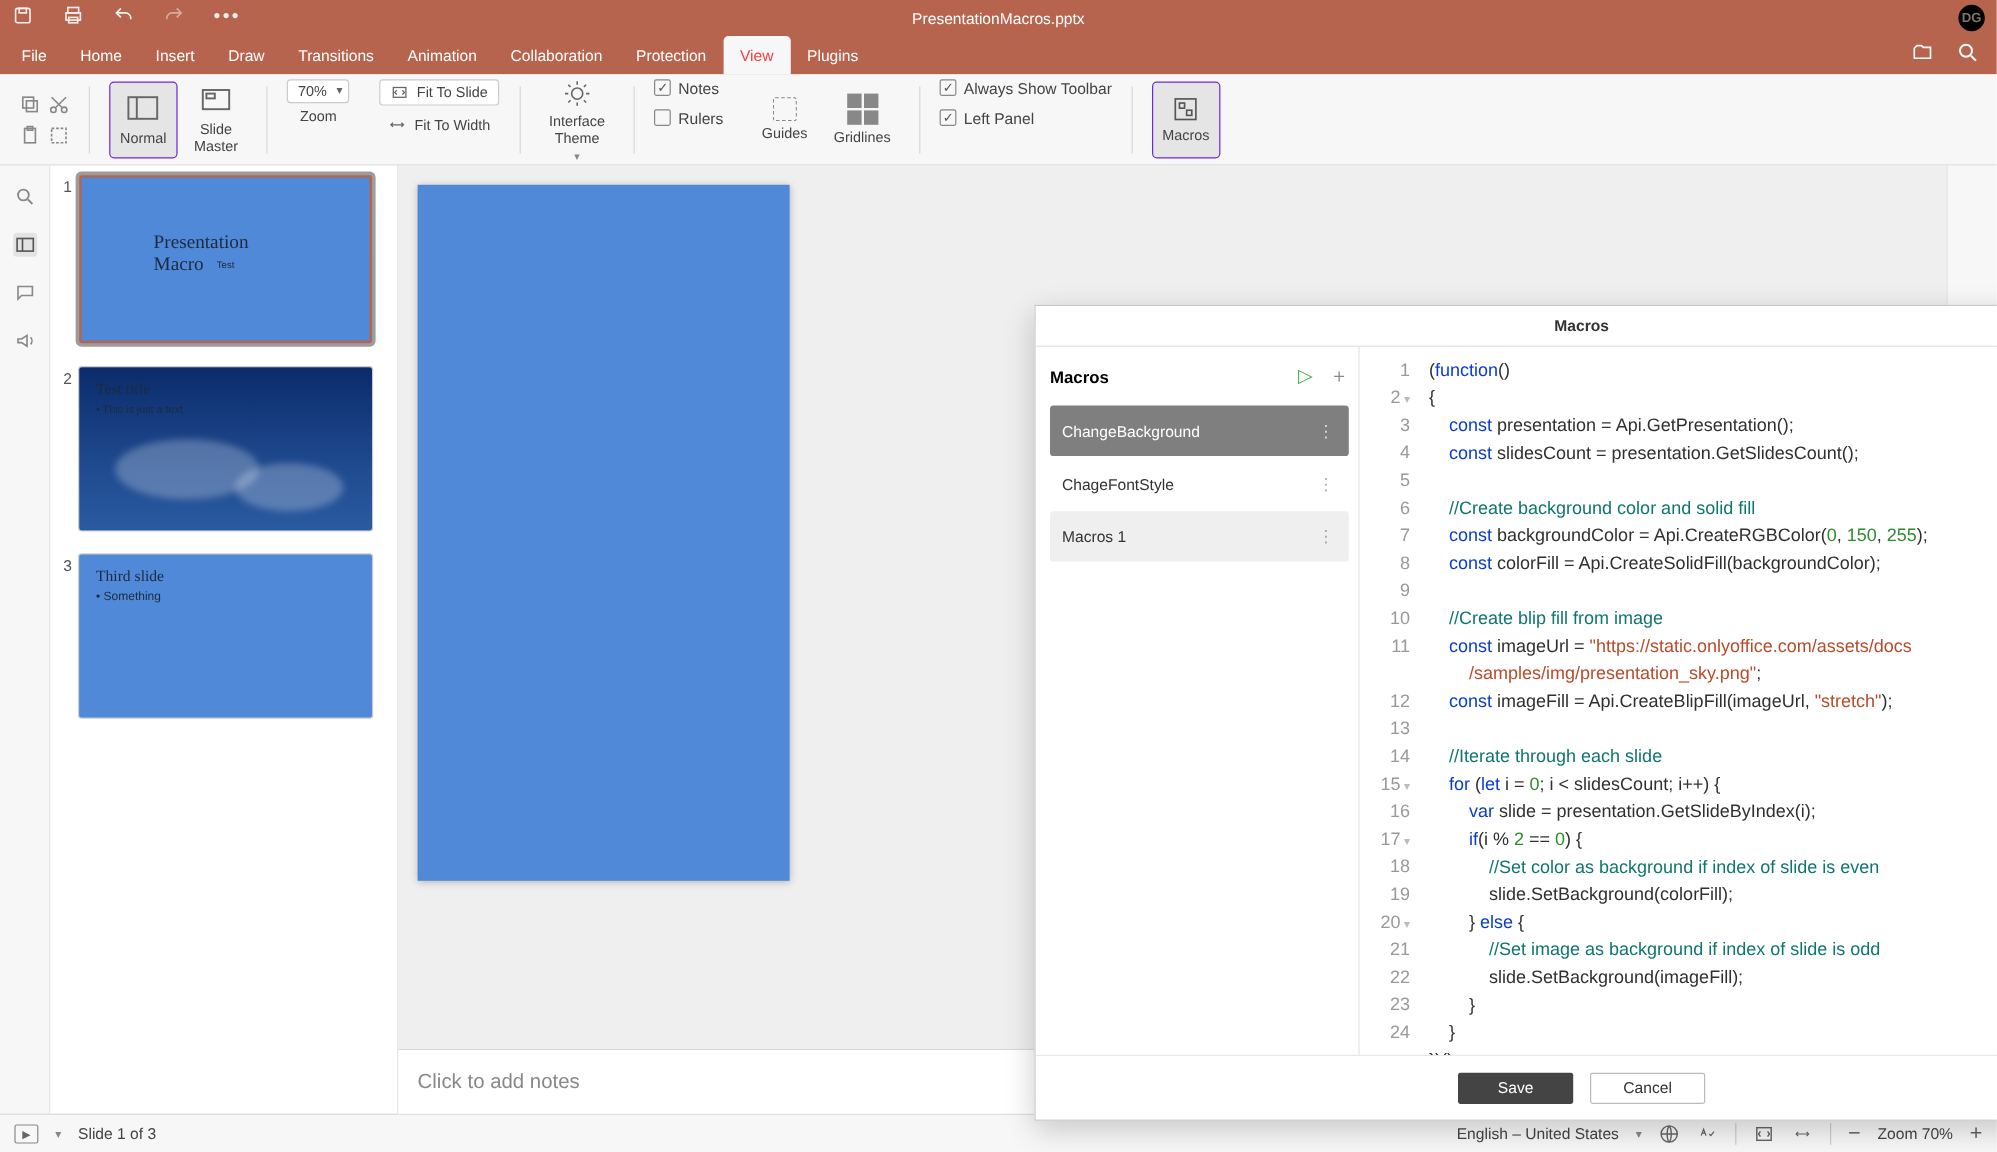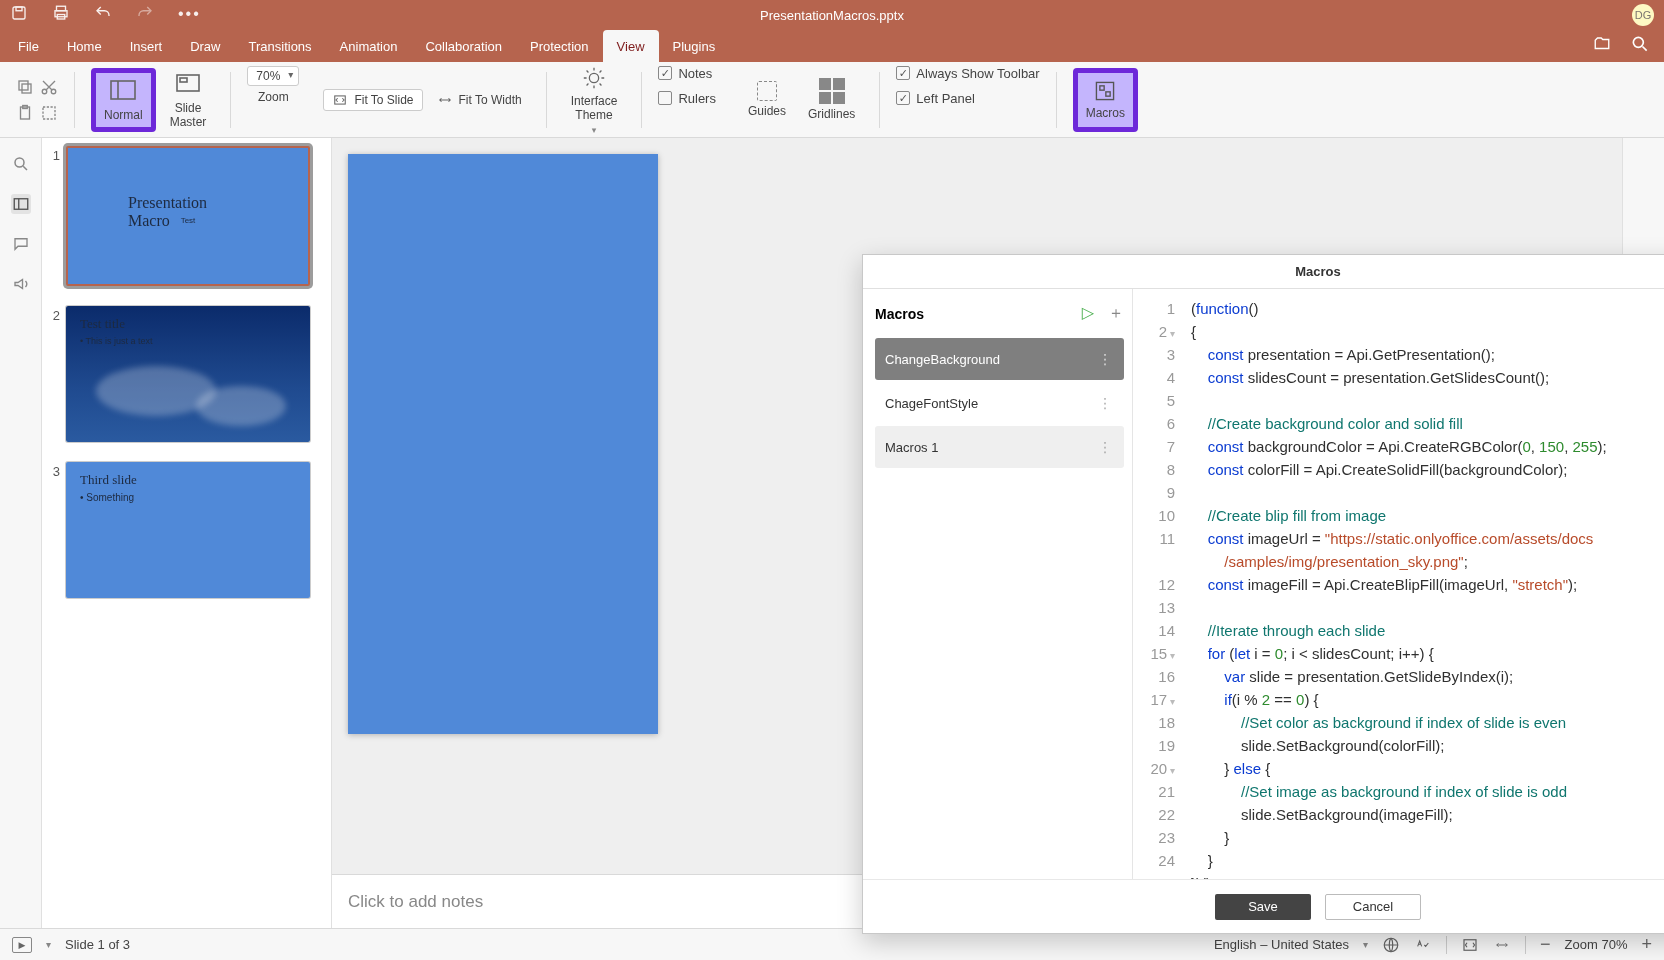--- a/index.html
+++ b/index.html
@@ -3,36 +3,36 @@
 <meta charset="utf-8">
 <style>
 * { box-sizing: border-box; margin: 0; padding: 0; font-family: -apple-system, Helvetica, Arial, sans-serif; }
 body { width: 1664px; height: 960px; overflow: hidden; background: #fff; display: flex; flex-direction: column; }
 
 
 .titlebar { height: 30px; background: #b6644e; display: flex; align-items: center; color: #fff; padding: 0 10px; position: relative; }
 .titlebar .qat { display: flex; gap: 24px; align-items: center; }
 .titlebar .qat svg, .titlebar .qat .dots { width: 18px; height: 18px; opacity: .9; }
 .titlebar .doc-title { position: absolute; left: 50%; transform: translateX(-50%); font-size: 13px; text-align: center; }
-.titlebar .avatar { margin-left: auto; width: 22px; height: 22px; border-radius: 50%; background:#fef9c3; color:#7a7470; font-size:11px; font-weight:400; display:flex;align-items:center;justify-content:center; }
+.titlebar .avatar { margin-left: auto; width: 22px; height: 22px; border-radius: 50%; background:#000000; color:#7a7470; font-size:11px; font-weight:700; display:flex;align-items:center;justify-content:center; }
 .dots { letter-spacing:2px; font-size:16px; line-height:1; }
 
 
 .menubar { height: 32px; background: #b6644e; display:flex; align-items:stretch; padding:0 4px; }
 .menubar .tab { color:#fff; font-size:13px; padding:0 14px; display:flex; align-items:center; cursor:pointer; }
-.menubar .tab.active { background:#f7f7f7; color:#7f1d1d; border-radius:4px 4px 0 0; }
+.menubar .tab.active { background:#f7f7f7; color:#ef4444; border-radius:4px 4px 0 0; }
 .menubar .spacer { flex:1; }
 .menubar .right-icons { display:flex; align-items:center; gap:18px; padding-right:10px; color:#fff; }
 
 
 .ribbon { height: 76px; background:#f7f7f7; border-bottom:1px solid #d9d9d9; display:flex; align-items:center; padding:0 8px; gap:8px; font-size:12px; color:#444; }
 .ribgroup { display:flex; align-items:center; gap:6px; padding:0 8px; height:68px; }
 .ribsep { width:1px; height:56px; background:#d9d9d9; }
 .stackbtn { display:flex; flex-direction:column; align-items:center; justify-content:center; gap:3px; padding:4px 8px; border-radius:4px; min-width:48px; height:64px; }
-.stackbtn.active { background:#c4b5fd; border:5px solid #6d28d9; }
+.stackbtn.active { background:#e5e5e5; border:1px solid #6d28d9; }
 .zoomsel { border:1px solid #ccc; border-radius:3px; padding:2px 18px 2px 8px; font-size:12px; background:#fff; position:relative; }
 .zoomsel:after{content:"▾"; position:absolute; right:5px; top:2px; font-size:10px; color:#666;}
 .fitbtn { border:1px solid #ccc; border-radius:3px; padding:3px 8px; background:#fff; display:flex; align-items:center; gap:6px; font-size:12px; }
 .fitbtn.plain{border:none;background:transparent;}
 .chk { display:flex; align-items:center; gap:6px; font-size:13px; }
 .chk .box { width:14px; height:14px; border:1.5px solid #888; border-radius:2px; display:flex; align-items:center; justify-content:center; color:#555; font-size:11px; }
 .bigicon { width:28px; height:28px; display:flex; align-items:center; justify-content:center; }
 .smallicon{ width:18px;height:18px; color:#888;}
 .grid2x2{display:grid;grid-template-columns:12px 12px;grid-template-rows:12px 12px;gap:2px;}
 .grid2x2 div{background:#888;}
@@ -196,21 +196,21 @@
         </div>
       <span style="white-space:pre;text-align:center;">Slide
 Master</span>
     </div>
   </div>
   <div class="ribsep"></div>
   <div class="ribgroup" style="flex-direction:column;gap:4px;align-items:center;">
     <div class="zoomsel">70%</div>
     <span>Zoom</span>
   </div>
-  <div class="ribgroup" style="flex-direction:row;gap:6px;">
+  <div class="ribgroup" style="flex-direction:column;gap:6px;">
     <div class="fitbtn">
       <svg width="16" height="14" viewBox="0 0 24 24" fill="none" stroke="#666" stroke-width="1.8">
           <rect x="3" y="5" width="18" height="14"></rect>
           <path d="M8 9l-3 3 3 3M16 9l3 3-3 3"></path>
         </svg>
       <span>Fit To Slide</span>
     </div>
     <div class="fitbtn plain">
       <svg width="16" height="14" viewBox="0 0 24 24" fill="none" stroke="#666" stroke-width="1.8">
           <path d="M3 12h18M6 9l-3 3 3 3M18 9l3 3-3 3"></path>

